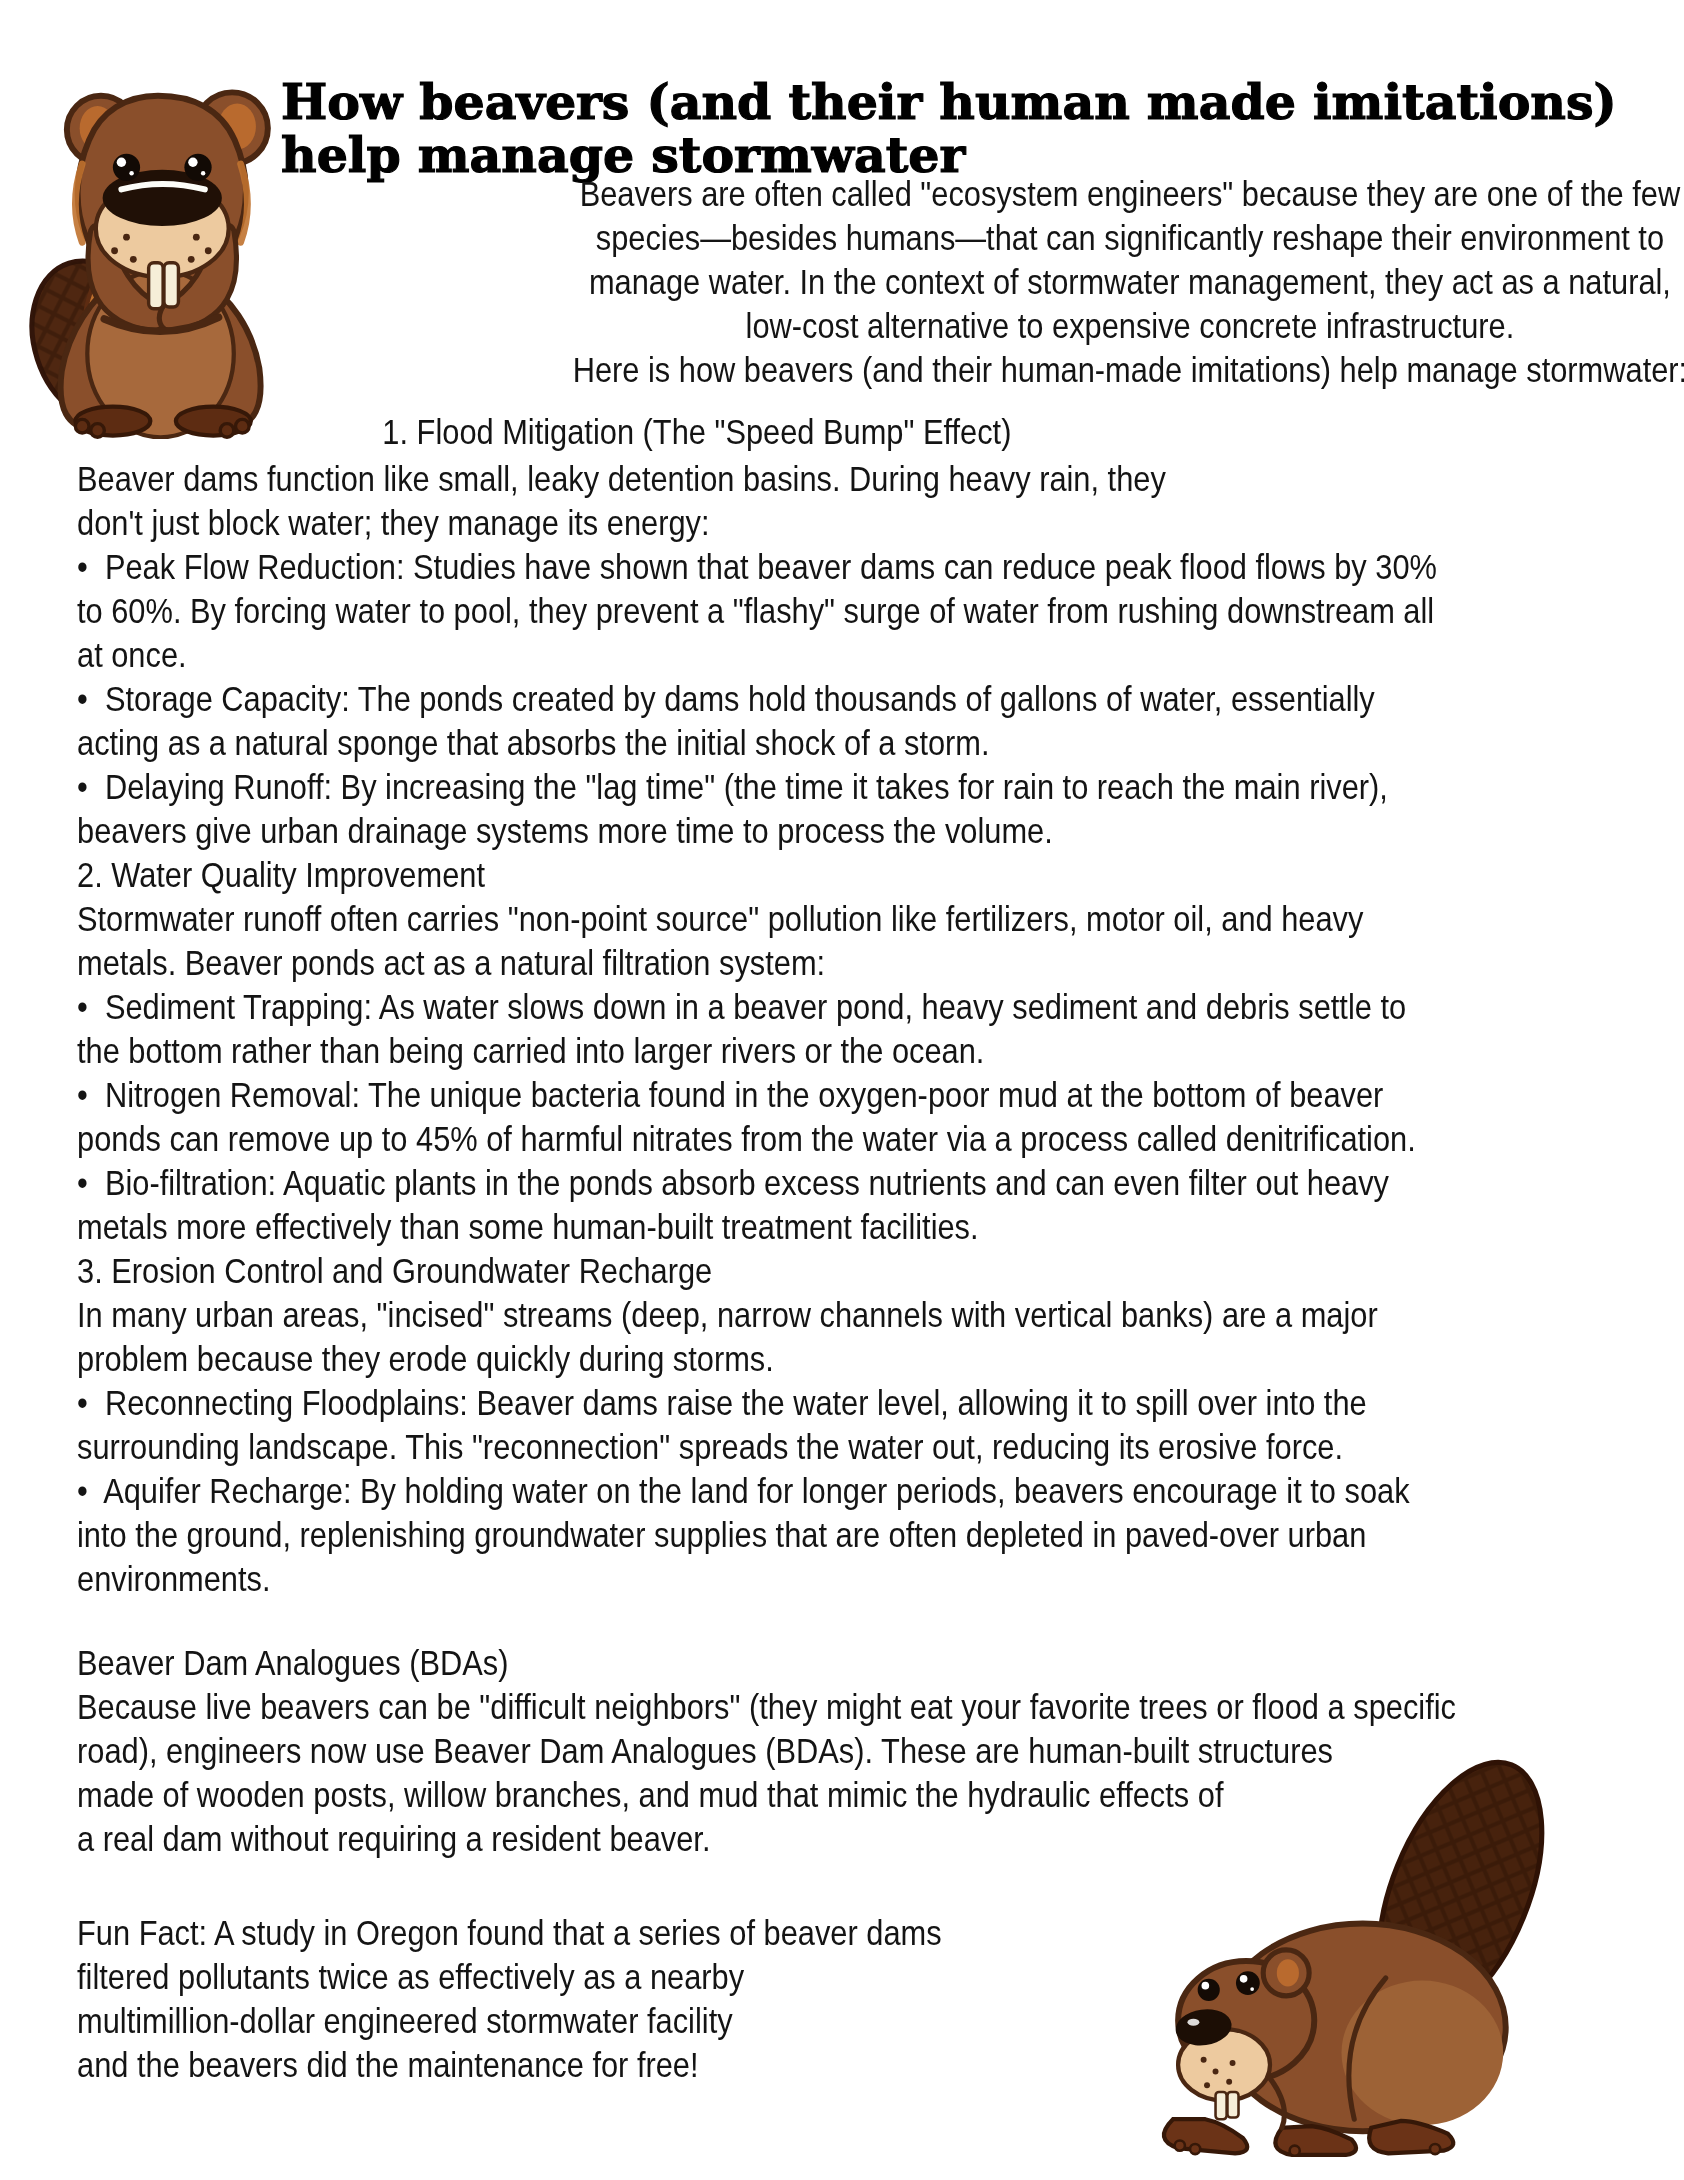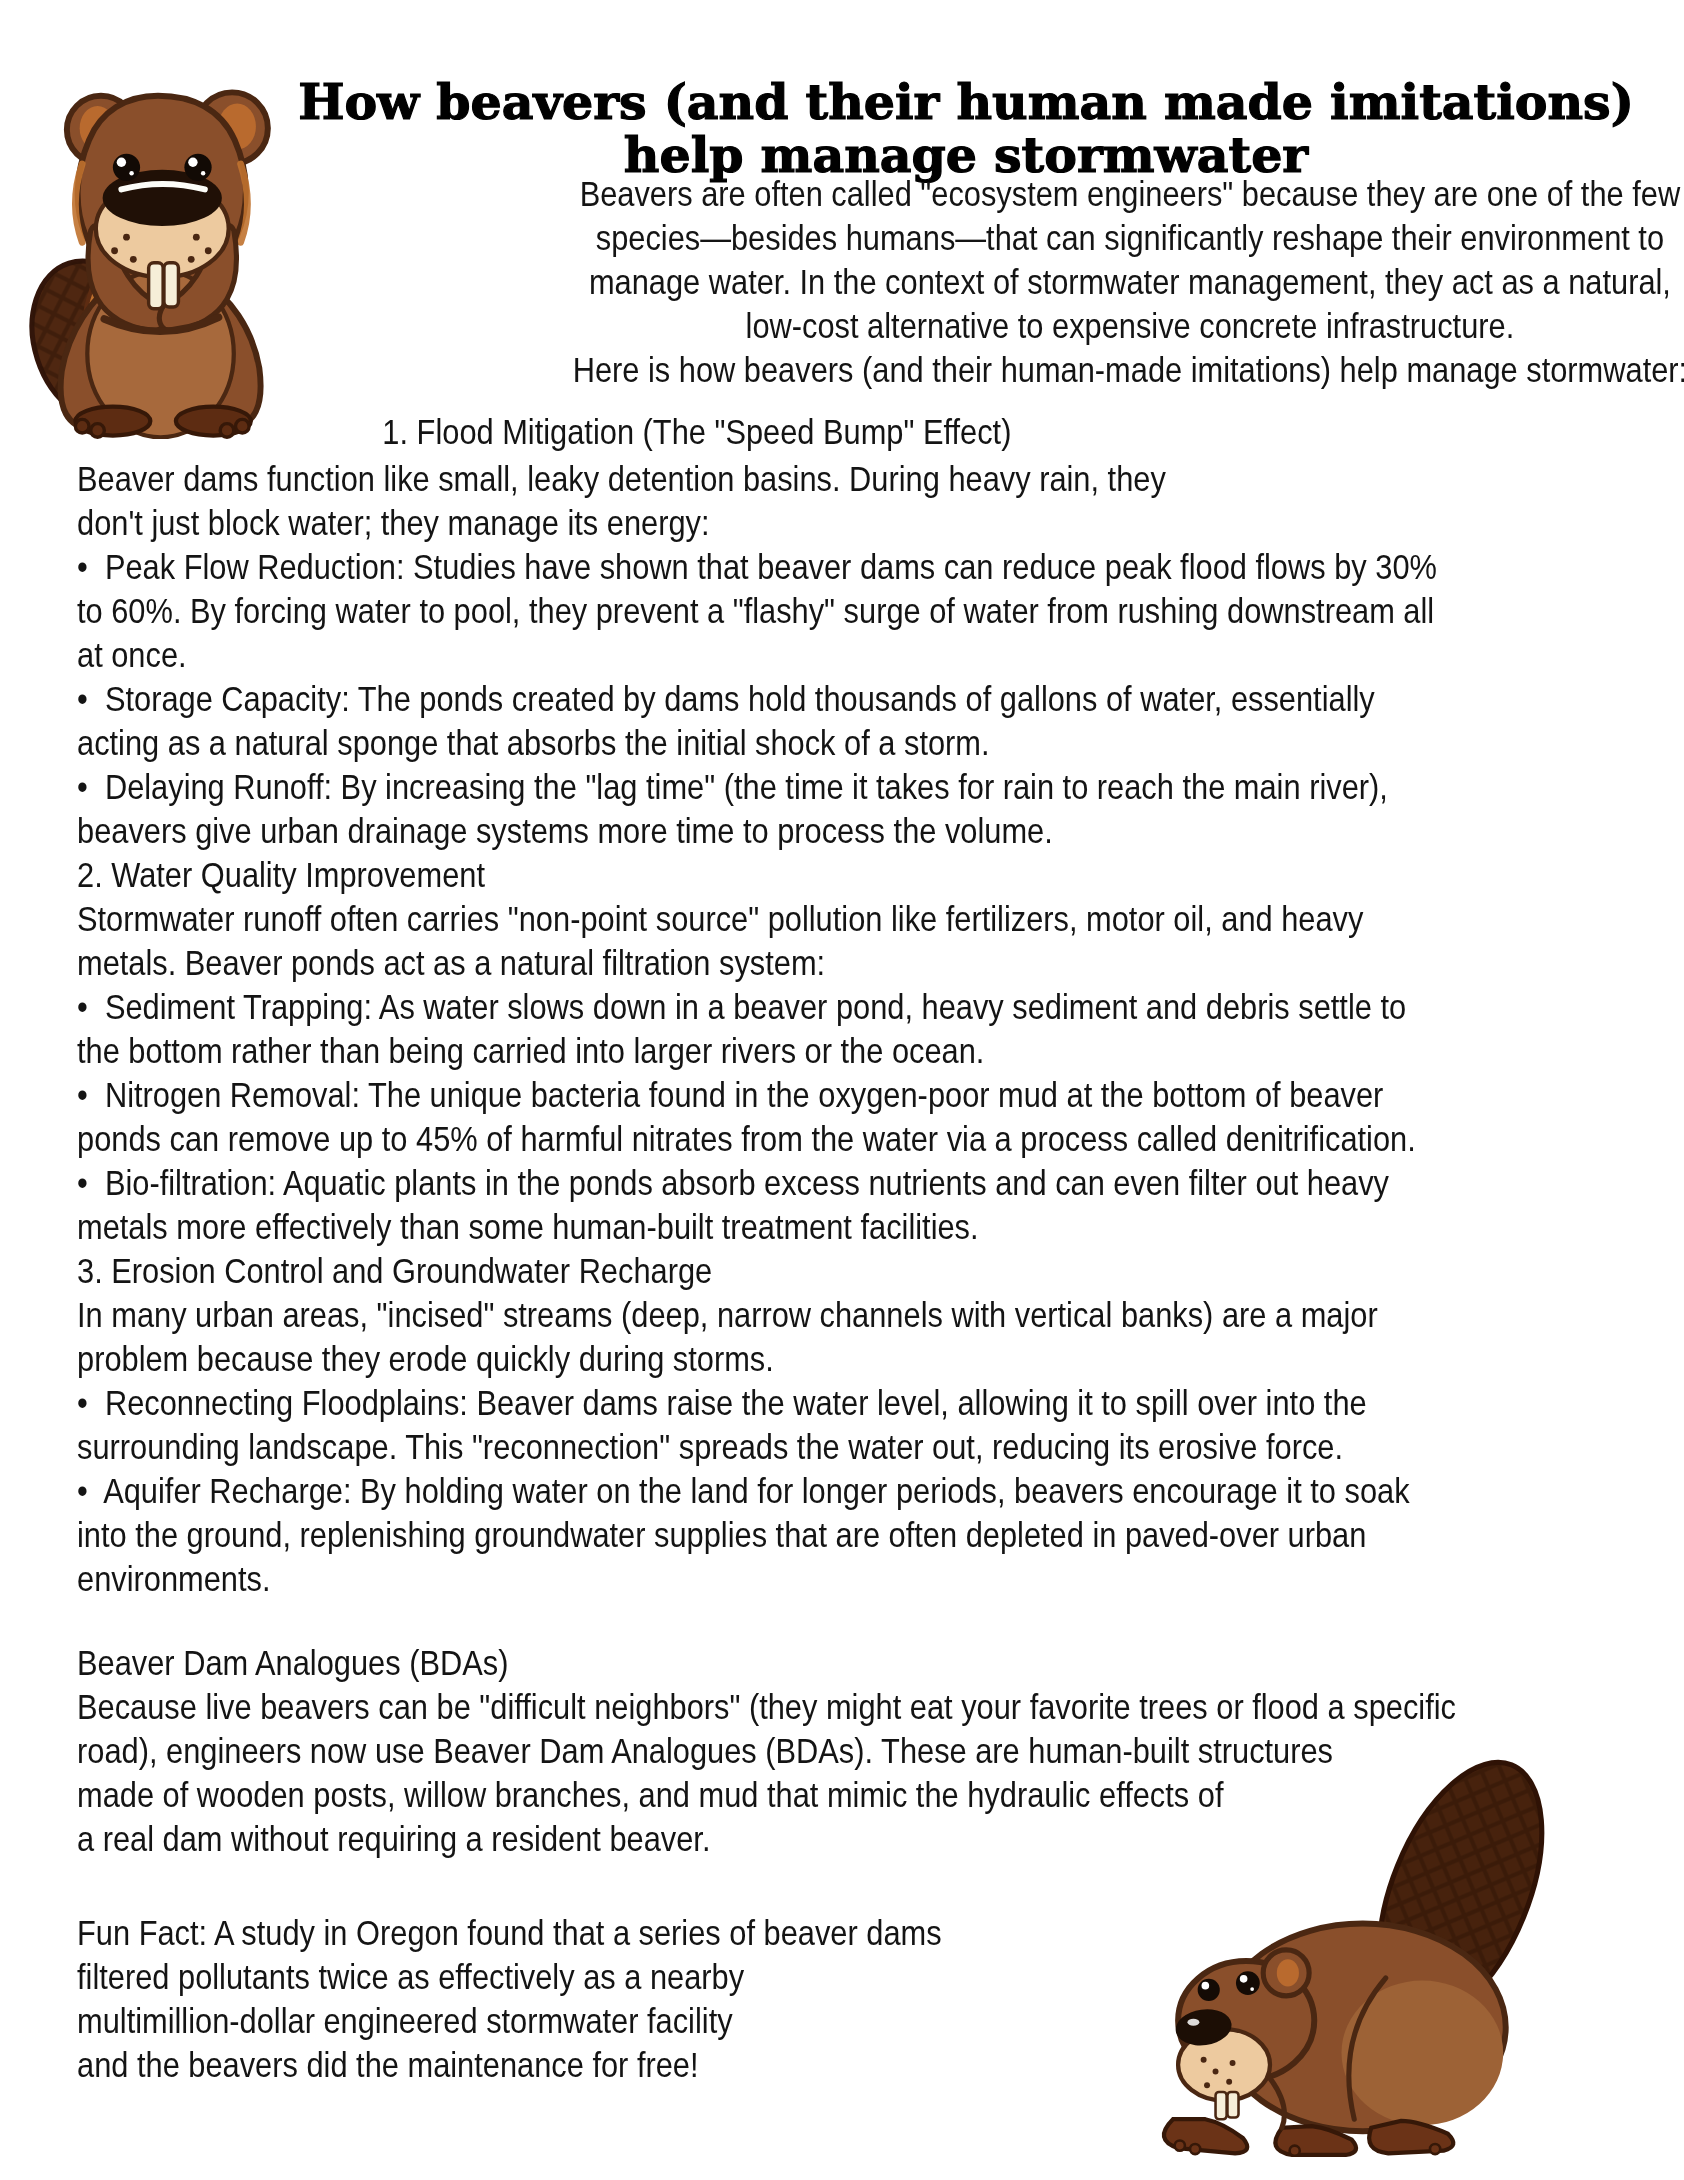--- a/index.html
+++ b/index.html
@@ -7,21 +7,20 @@
     position:relative;
     width:1685px;height:2181px;
     background:#ffffff;
     overflow:hidden;
     font-family:"Liberation Sans",sans-serif;
     color:#141414;
   }
   .doc-title{
     position:absolute;
     left:281px;right:34px;top:43px;
-    text-align:center;
     font-family:"DejaVu Serif","Liberation Serif",serif;
     font-weight:bold;
     font-size:49px;
     line-height:53px;
     color:#010101;
     -webkit-text-stroke:1.2px #010101;
     letter-spacing:0px;
     white-space:pre-line;
   }
   .txt{

